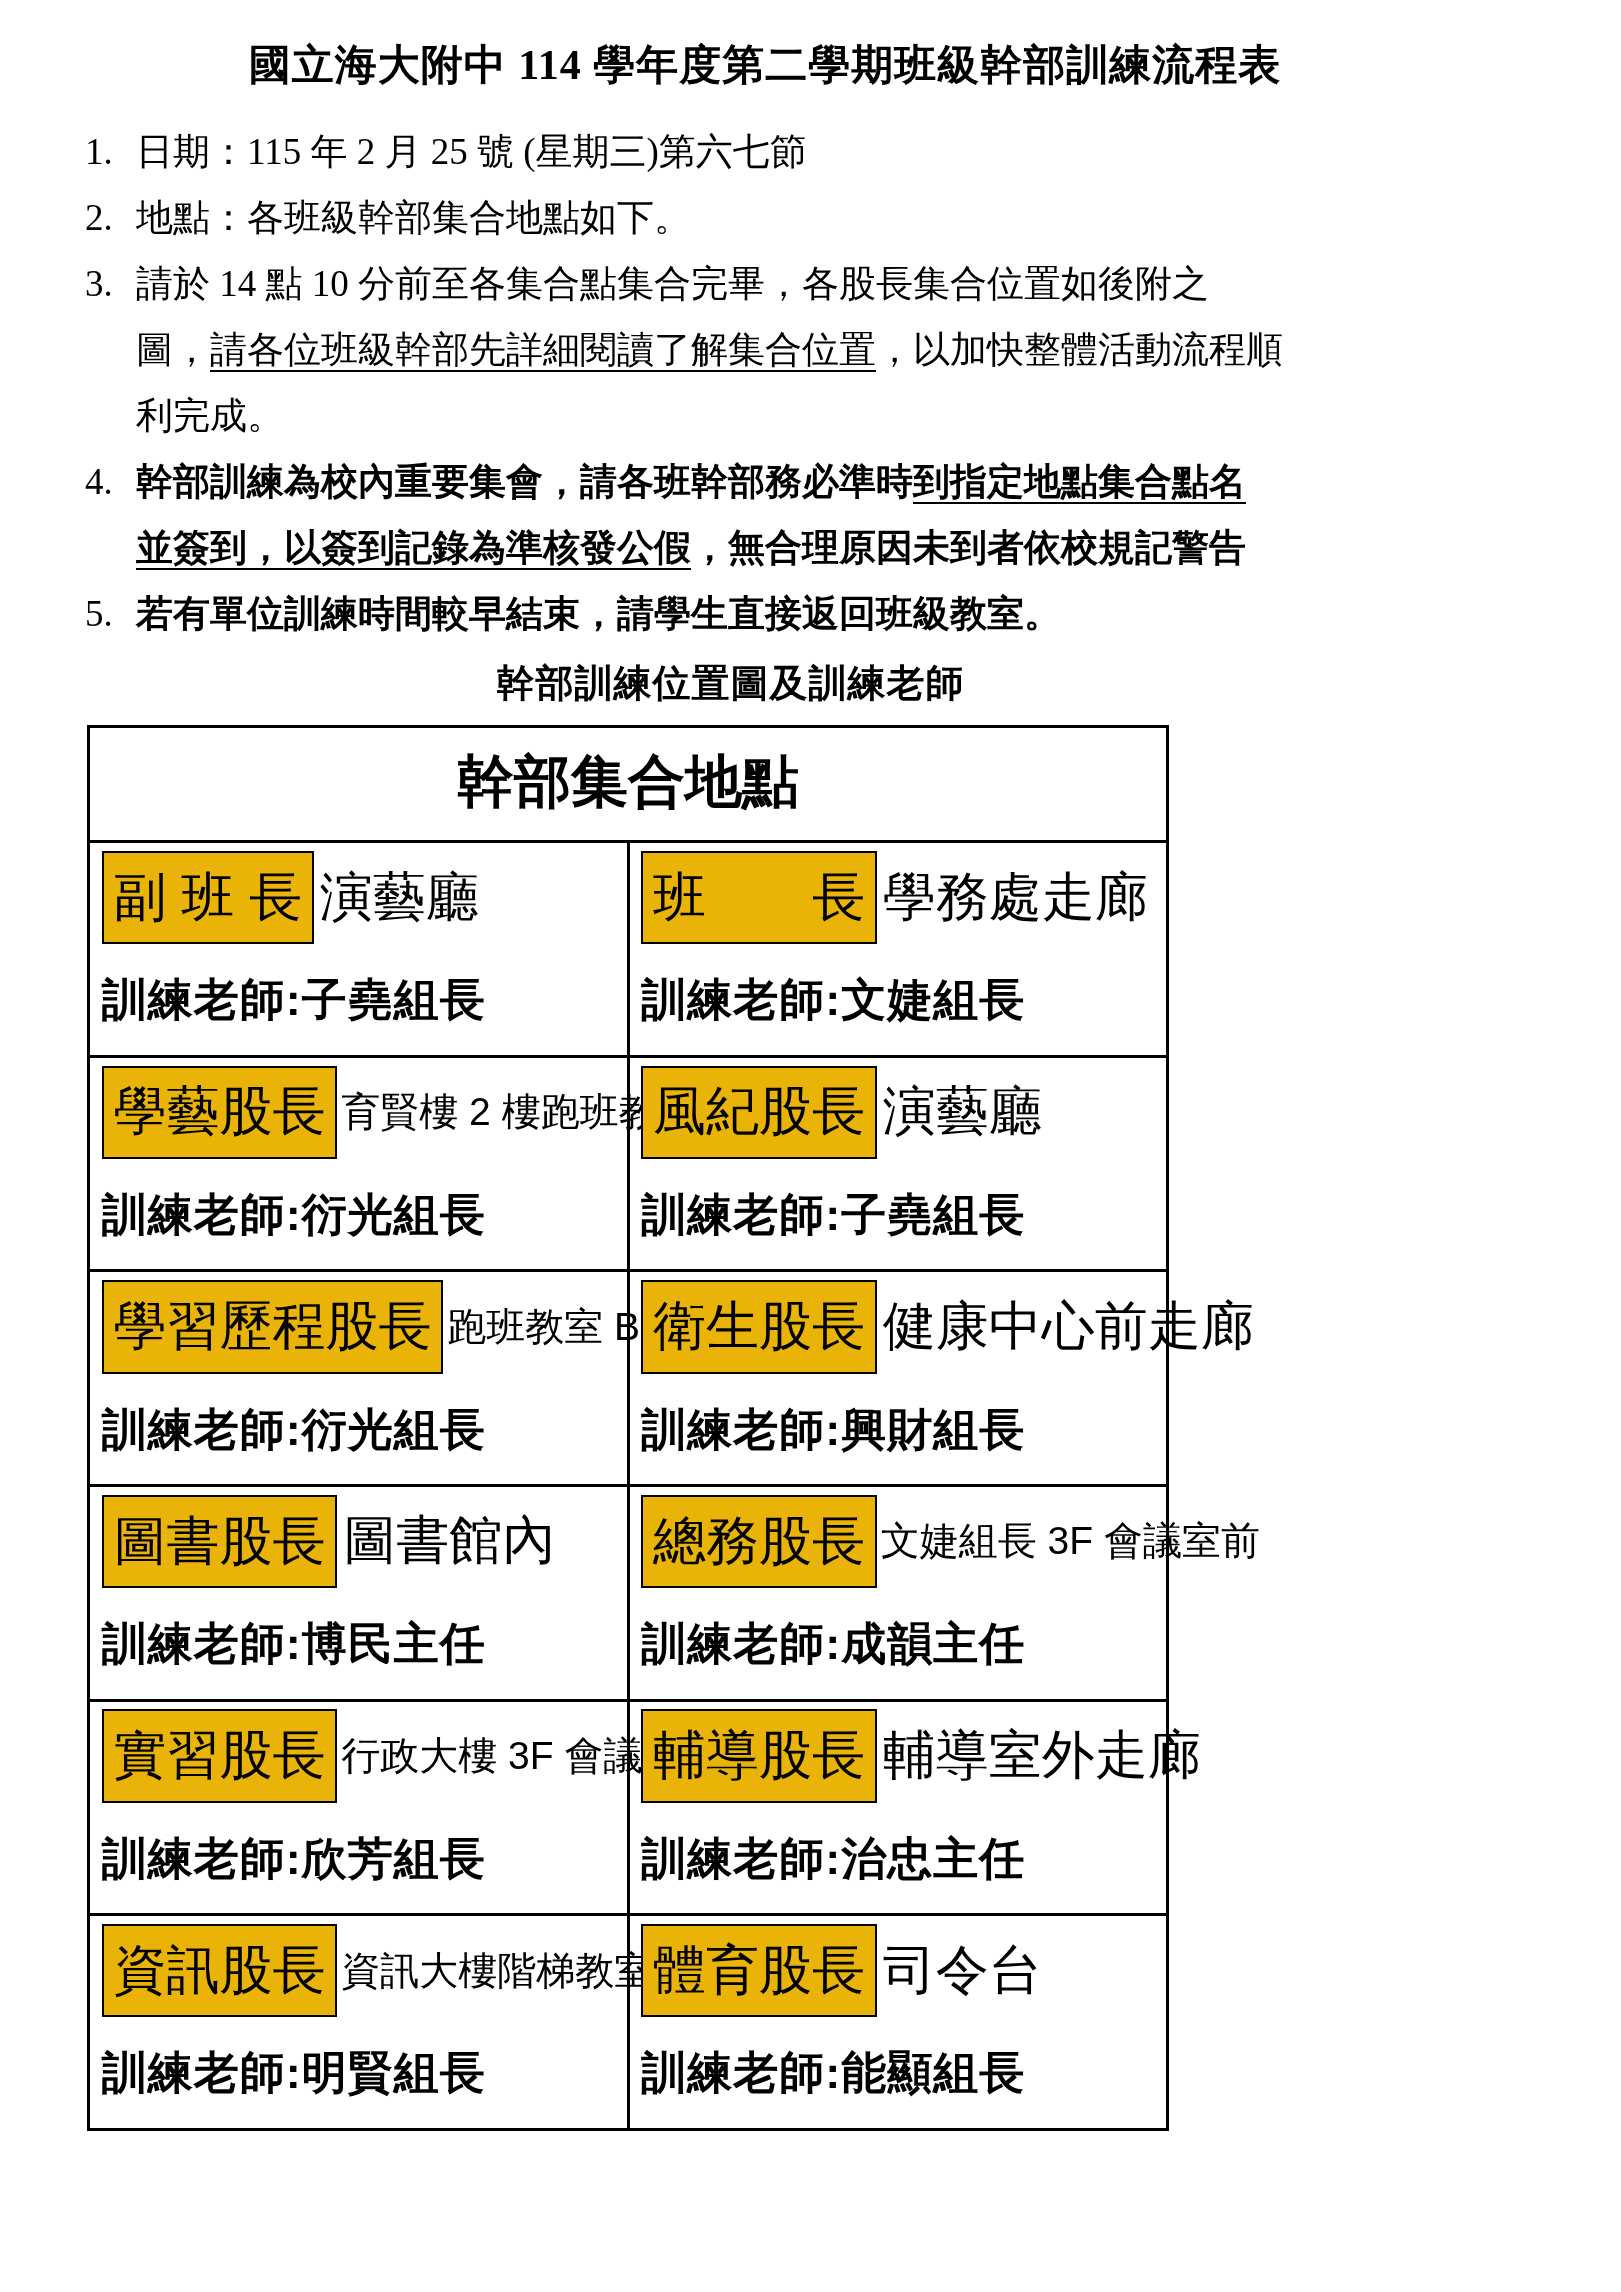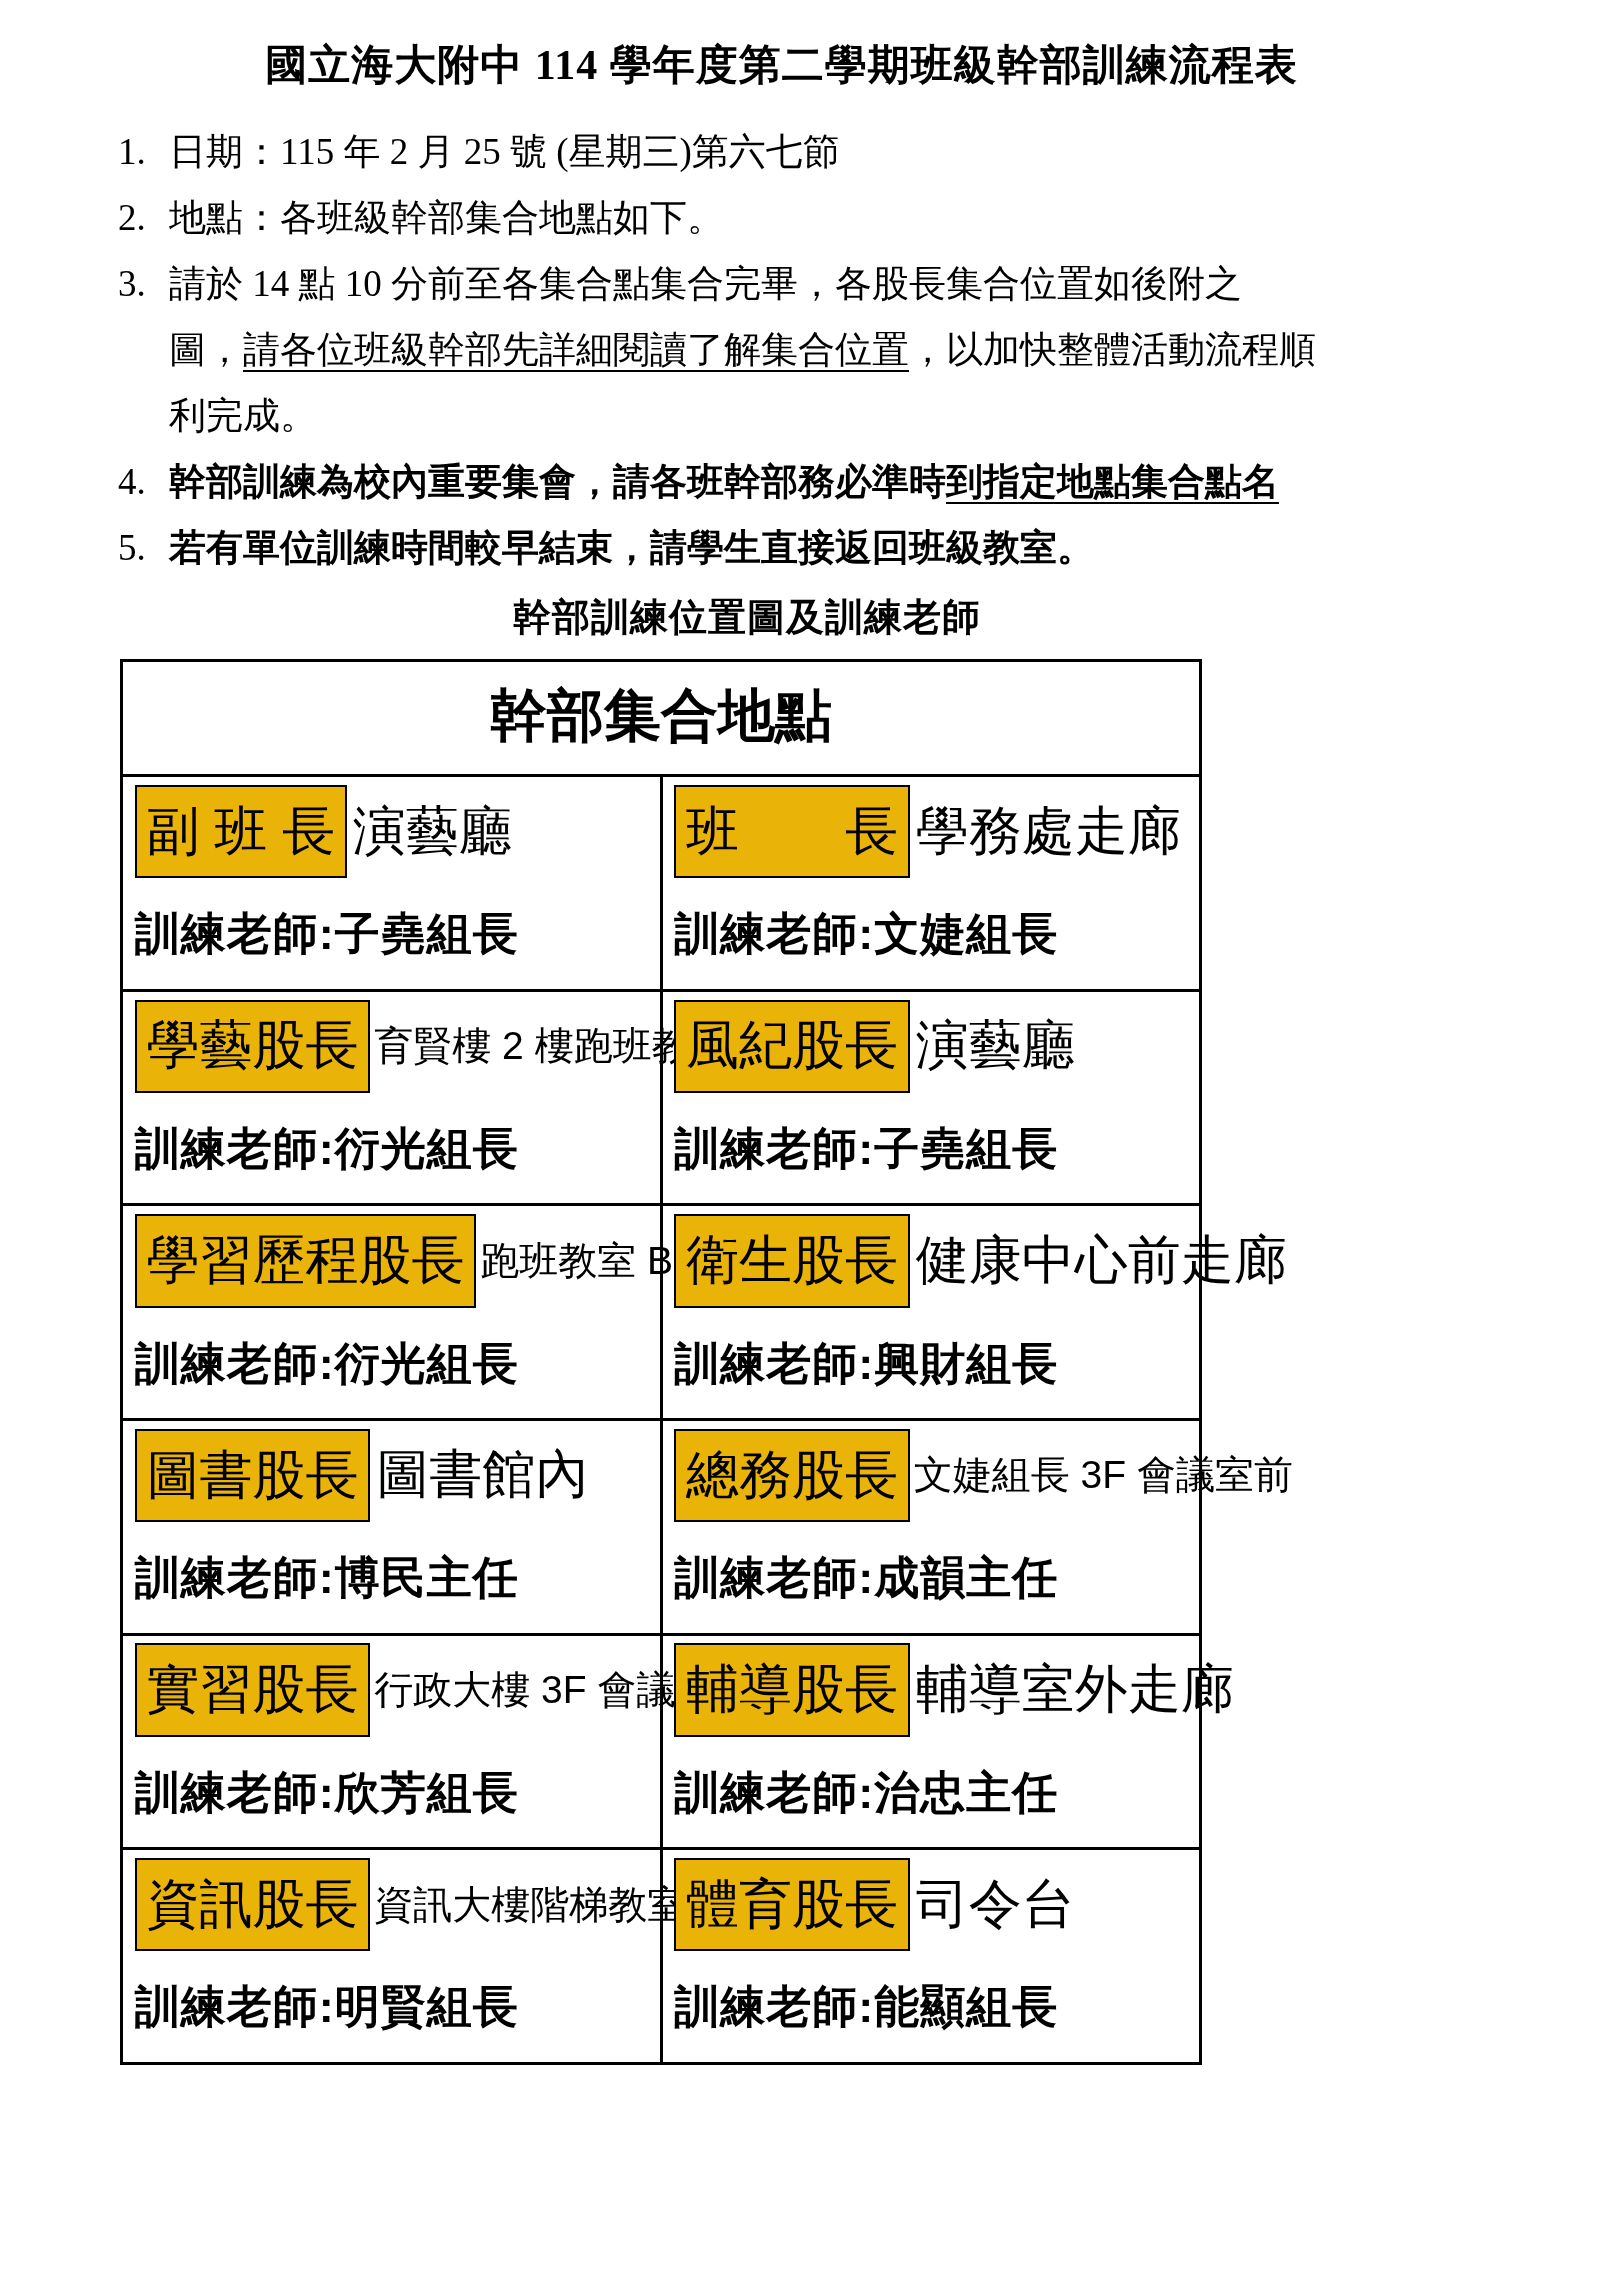--- a/index.html
+++ b/index.html
@@ -1,21 +1,21 @@
 <!DOCTYPE html>
 <html><head>
 <meta charset="utf-8">
 <style>
   html,body { margin:0; padding:0; background:#888; }
   .page {
     width:1621px; height:2293px; background:#ffffff; position:relative;
     font-family:"Liberation Serif","DejaVu Serif",serif; color:#000;
     margin:0 auto; overflow:hidden;
   }
-  .inner { padding:37px 176px 0 118px; }
+  .inner { padding:37px 176px 0 85px; }
 
   .doc-title {
     font-size:42px; font-weight:bold; text-align:center;
     margin:0 0 25.5px 0; letter-spacing:1px;
   }
 
   
   .list-item { display:flex; font-size:37px; }
   .num { width:51px; flex:none; line-height:66px; }
   .item-text { width:1206px; }
@@ -78,20 +78,21 @@
           <div class="item-text">
             <div class="line"><span>請於 14 點 10 分前至各集合點集合完畢，各股長集合位置如後附之</span></div>
             <div class="line"><span>圖，</span><span class="seg-u">請各位班級幹部先詳細閱讀了解集合位置</span><span>，以加快整體活動流程順</span></div>
             <div class="line"><span>利完成。</span></div>
           </div>
         </div>
         <div class="list-item">
           <span class="num">4.</span>
           <div class="item-text">
             <div class="line"><span class="seg-b ">幹部訓練為校內重要集會，請各班幹部務必準時</span><span class="seg-b seg-u">到指定地點集合點名</span></div>
+            <div class="line"><span class="seg-b seg-u">並簽到，以簽到記錄為準核發公假</span><span class="seg-b ">，無合理原因未到者依校規記警告</span></div>
           </div>
         </div>
         <div class="list-item">
           <span class="num">5.</span>
           <div class="item-text">
             <div class="line"><span class="seg-b ">若有單位訓練時間較早結束，請學生直接返回班級教室。</span></div>
           </div>
         </div>
       </div>
 

